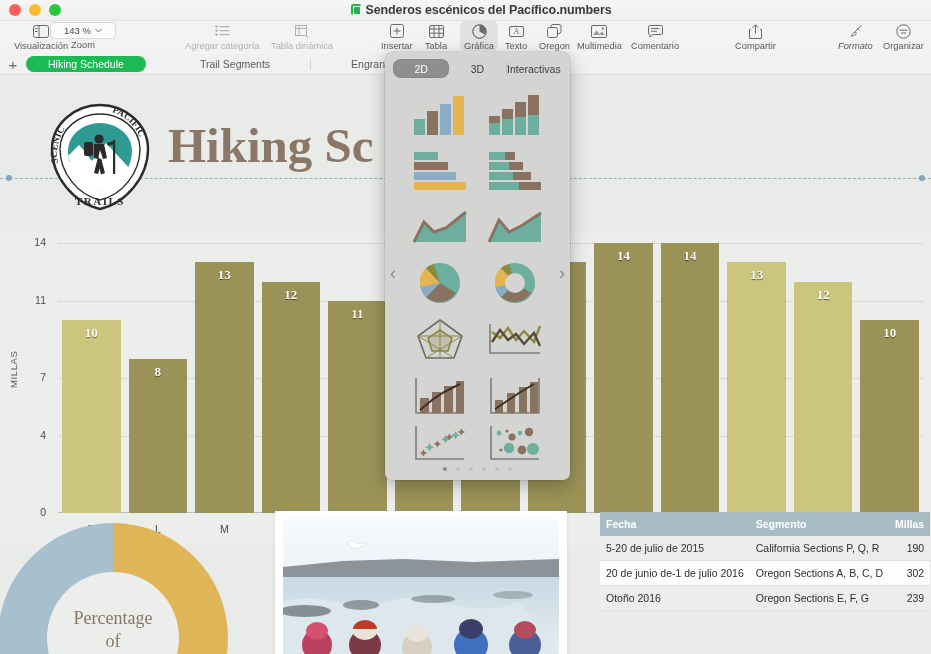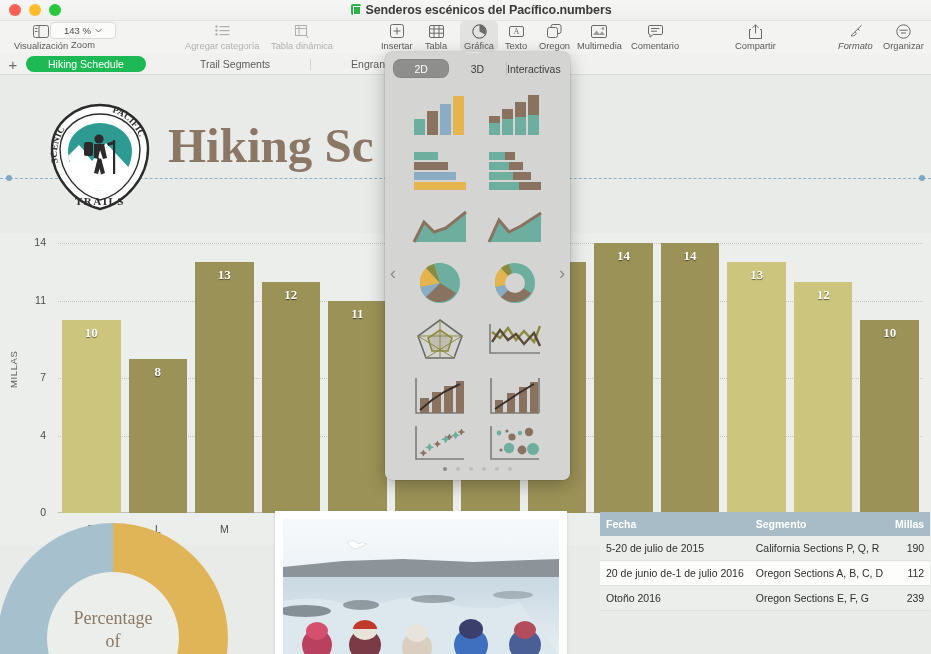--- a/index.html
+++ b/index.html
@@ -620,21 +620,21 @@
           </thead>
         <tbody id="sched-body">
             <tr>
               <td>5-20 de julio de 2015</td>
               <td>California Sections P, Q, R</td>
               <td class="num">190</td>
             </tr>
             <tr>
               <td>20 de junio de-1 de julio 2016</td>
               <td>Oregon Sections A, B, C, D</td>
-              <td class="num">112</td>
+              <td class="num">302</td>
             </tr>
             <tr>
               <td>Otoño 2016</td>
               <td>Oregon Sections E, F, G</td>
               <td class="num">239</td>
             </tr>
           </tbody>
       </table>
     </div>
   </div>

